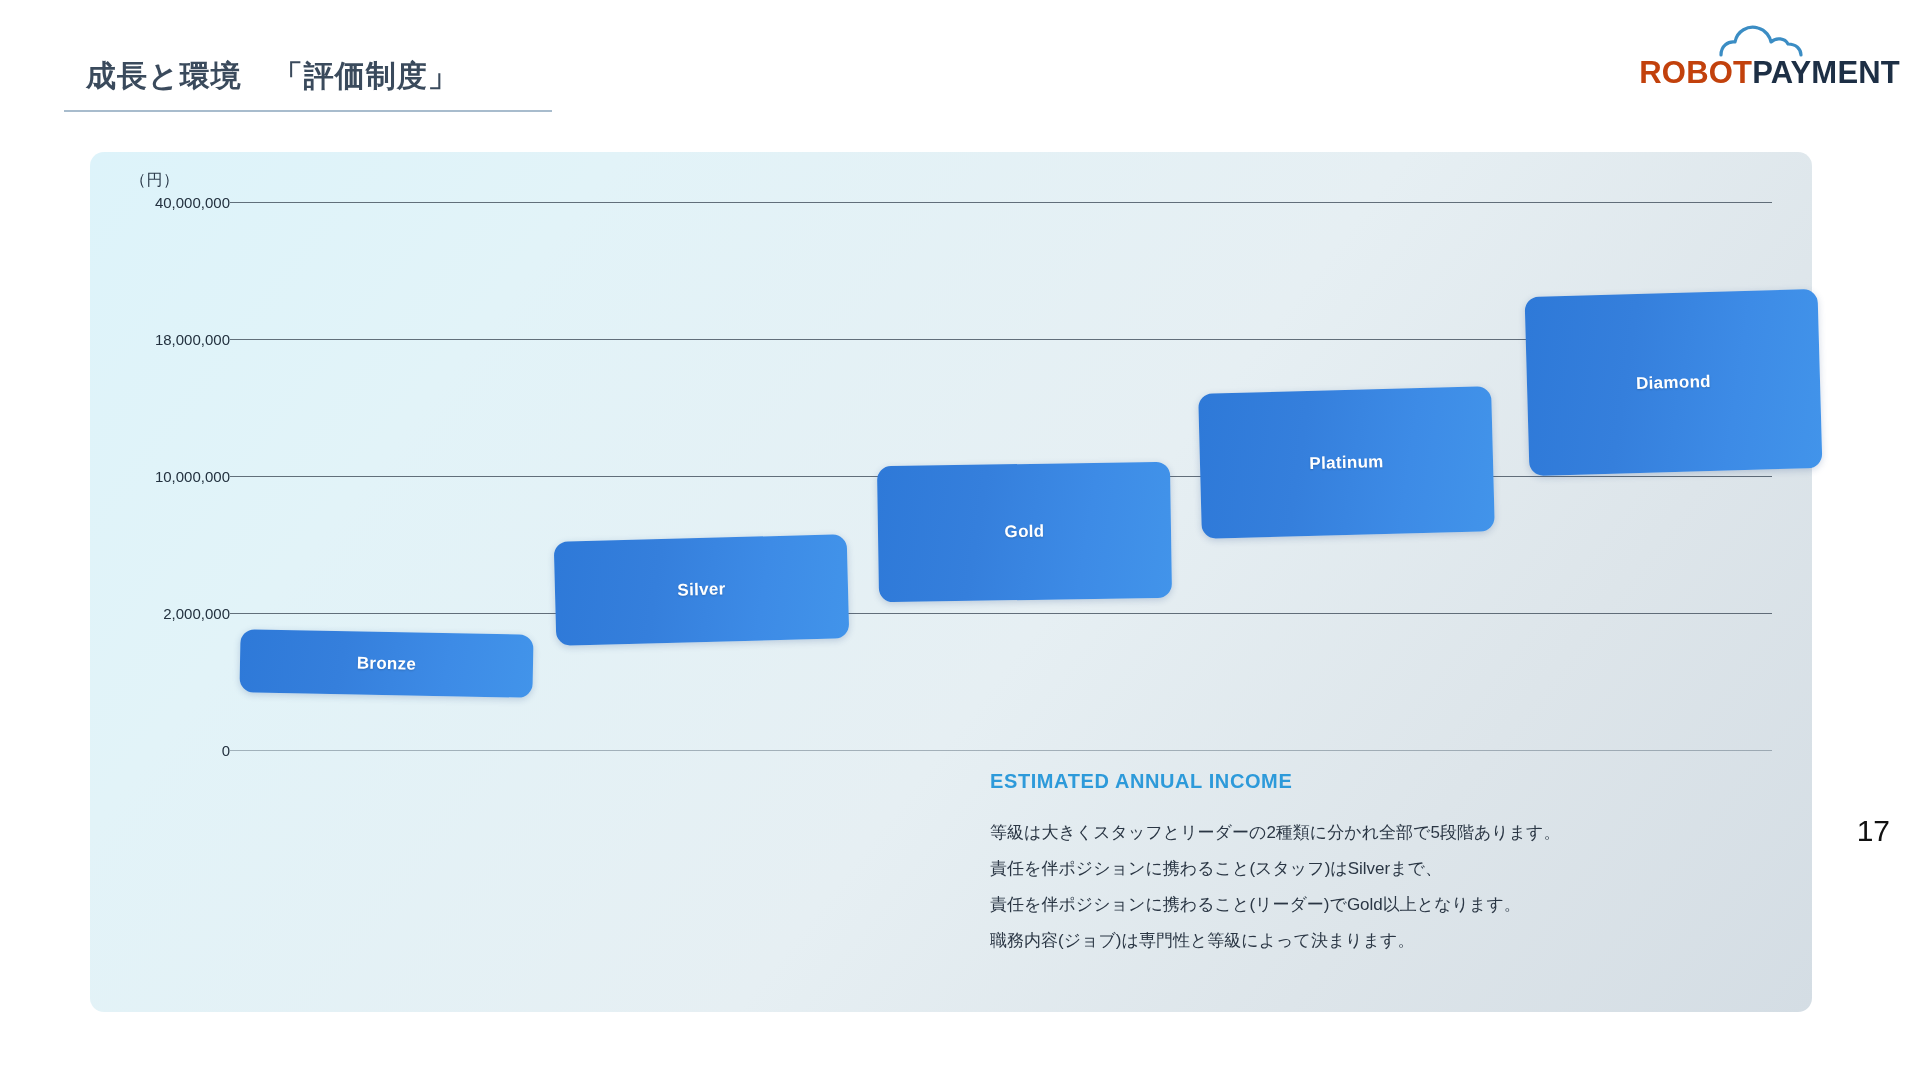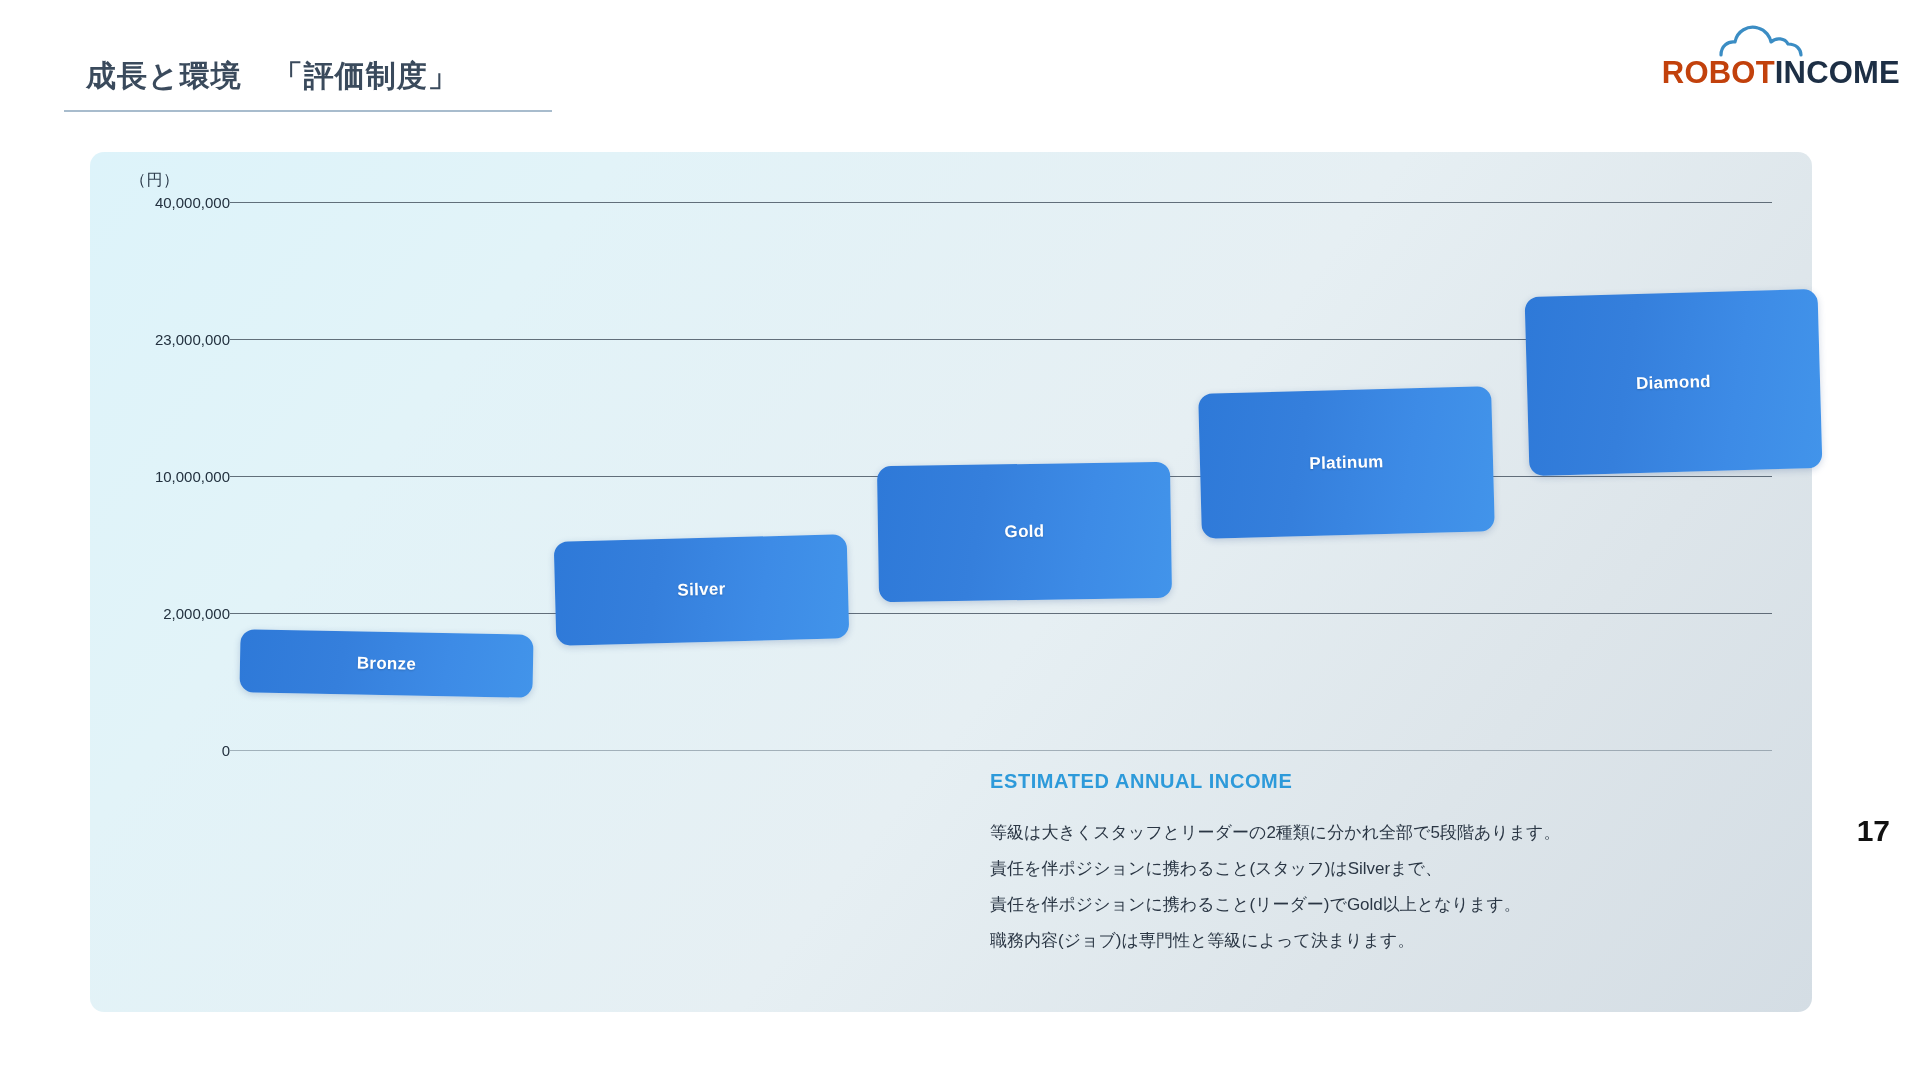--- a/index.html
+++ b/index.html
@@ -83,52 +83,52 @@
     font-size:27px; font-weight:bold; color:#1b2a3a; letter-spacing:0.5px;
   }
   .caption-body { margin-top:22px; }
   .caption-line {
     font-size:17px; color:#2a3644; line-height:36px; white-space:nowrap;
   }
 
   
   .page-number {
     position:absolute; right:42px; bottom:20px;
-    font-size:30px; color:#111111;font-weight:bold;
+    font-size:30px; color:#111111;
   }
 </style>
 </head>
 <body>
 
 <div class="slide">
 
   <div class="slide-title">成長と環境　「評価制度」</div>
   <div class="title-rule"></div>
 
   <div class="logo">
     <svg class="logo-cloud" viewBox="0 0 86 36">
       <path d="M3 33 C3 24 10 19 17 20 C19 9 30 3 40 6 C48 8 52 15 53 20 C58 15 67 16 70 22 C78 22 83 27 83 33" fill="none" stroke="#3b8dc4" stroke-width="3.2" stroke-linecap="round" stroke-linejoin="round"></path>
     </svg>
     <div class="logo-text">
-      <span class="logo-robot">ROBOT</span><span class="logo-payment">INCOME</span>
+      <span class="logo-robot">ROBOT</span><span class="logo-payment">PAYMENT</span>
     </div>
   </div>
 
   <div class="panel">
     <div class="chart">
 
       <div class="y-unit">（円）</div>
 
       <div class="tick-wrap" style="top:50px;">
         <div class="tick-label">40,000,000</div>
       </div>
       <div class="gridline" style="top:50px;"></div>
 
       <div class="tick-wrap" style="top:187px;">
-        <div class="tick-label">23,000,000</div>
+        <div class="tick-label">18,000,000</div>
       </div>
       <div class="gridline" style="top:187px;"></div>
 
       <div class="tick-wrap" style="top:324px;">
         <div class="tick-label">10,000,000</div>
       </div>
       <div class="gridline" style="top:324px;"></div>
 
       <div class="tick-wrap" style="top:461px;">
         <div class="tick-label">2,000,000</div>

